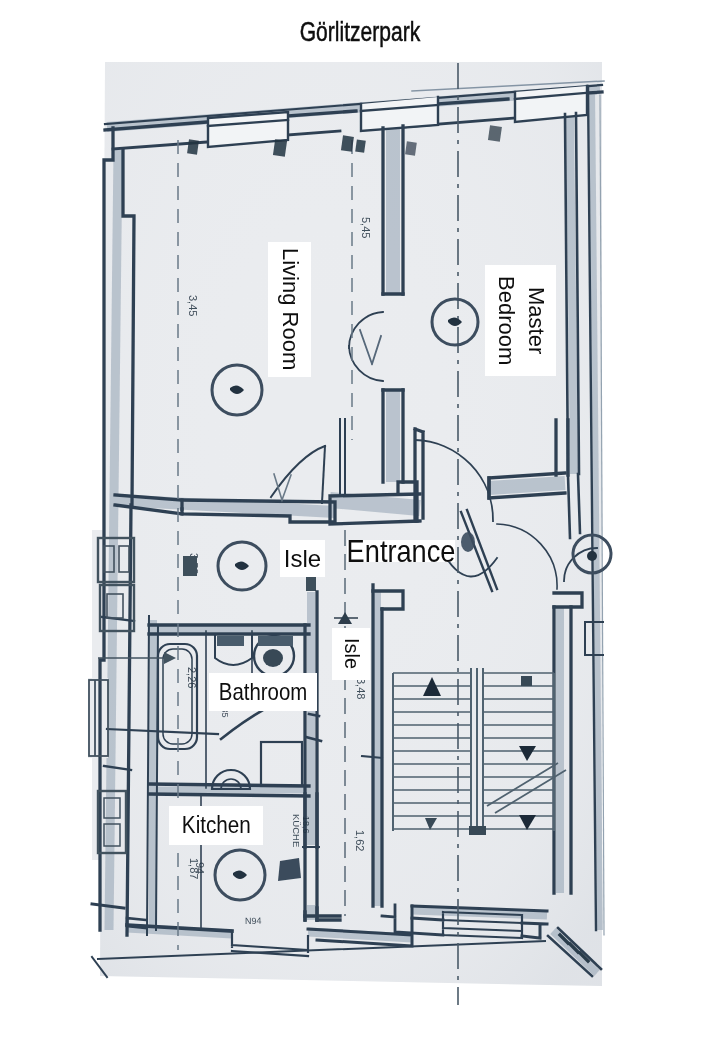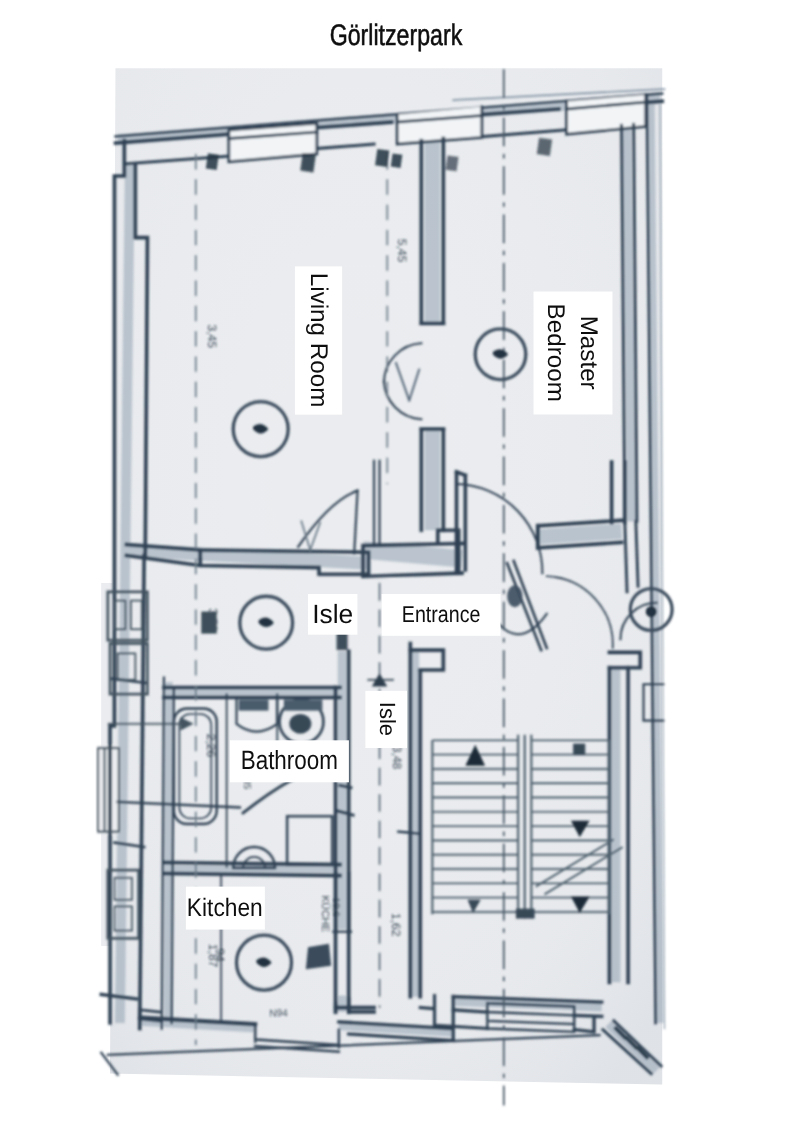--- a/index.html
+++ b/index.html
@@ -378,25 +378,25 @@
 </svg>
 
 <div class="lbl" style="left:280px;top:18px;width:160px;height:28px;font-size:27px;transform:scaleX(0.78);-webkit-text-stroke:0.5px #111">Görlitzerpark</div>
 
 <div class="lbl" style="left:268px;top:242px;width:43px;height:135px;font-size:22px;writing-mode:vertical-rl">Living Room</div>
 
 <div class="lbl" style="left:485px;top:265px;width:71px;height:111px;font-size:22px;writing-mode:vertical-rl;line-height:30px;text-align:center">Master Bedroom</div>
 
 <div class="lbl" style="left:280px;top:540px;width:45px;height:37px;font-size:24px">Isle</div>
 
-<div class="lbl" style="left:347px;top:540px;width:108px;height:38px;font-size:21px">
+<div class="lbl" style="left:347px;top:540px;width:108px;height:22px;font-size:32px">
     <span style="transform:scaleX(0.85)">Entrance</span>
   </div>
 
 <div class="lbl" style="left:332px;top:628px;width:38px;height:52px;font-size:20px;writing-mode:vertical-rl">Isle</div>
 
 <div class="lbl" style="left:209px;top:673px;width:108px;height:38px;font-size:24px">
     <span style="transform:scaleX(0.85)">Bathroom</span>
   </div>
 
-<div class="lbl" style="left:169px;top:806px;width:71px;height:39px;font-size:23px">
+<div class="lbl" style="left:169px;top:806px;width:94px;height:39px;font-size:23px">
     <span style="transform:scaleX(0.9)">Kitchen</span>
   </div>
 
 </body></html>

